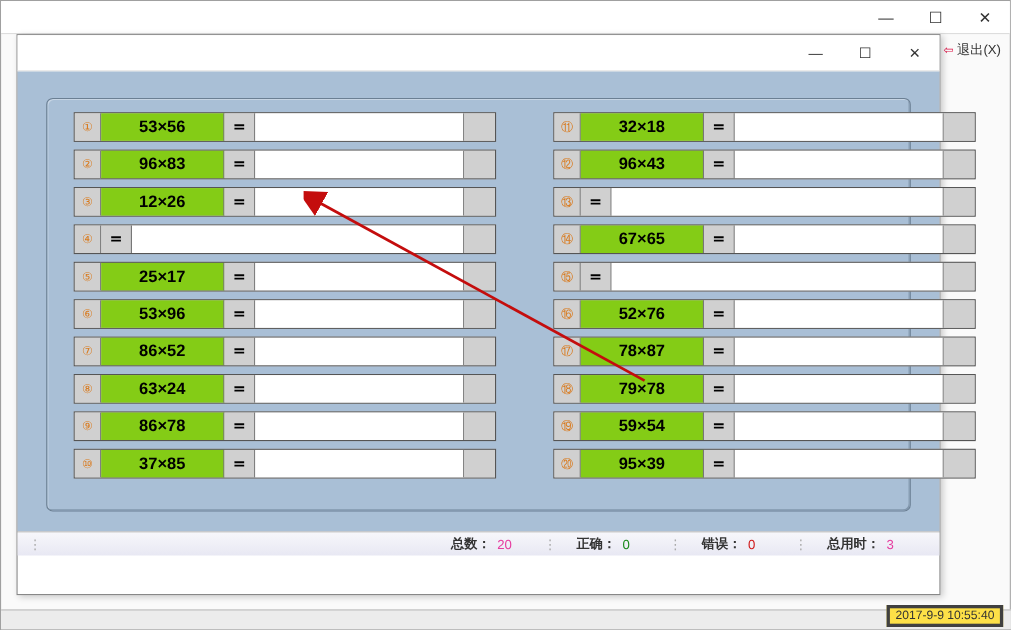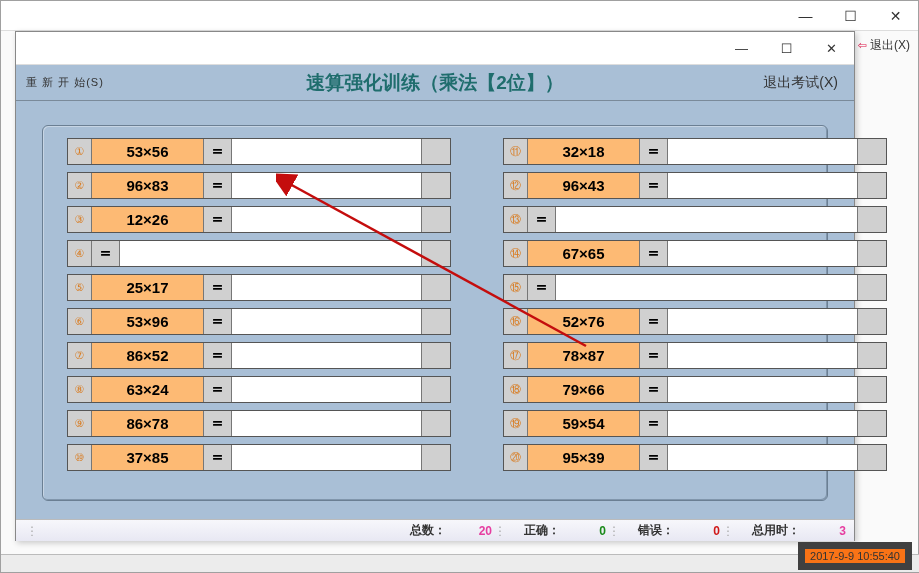--- a/index.html
+++ b/index.html
@@ -127,21 +127,21 @@
   width: 24px;
   display: flex;
   align-items: center;
   justify-content: center;
   font-size: 11px;
   border-right: 1px solid #777;
   background: #d0d0d0;
 }
 .p-expr {
   width: 112px;
-  background: #fdba74;
+  background: #84cc16;
   display: flex;
   align-items: center;
   justify-content: center;
   font-size: 15px;
   font-weight: bold;
   border-right: 1px solid #777;
   font-family: "Arial", sans-serif;
 }
 .p-eq {
   width: 28px;
@@ -171,33 +171,33 @@
   height: 22px;
   background: linear-gradient(#f7f7fb, #e8e8f3);
   border-top: 1px solid #bbb;
   display: flex;
   align-items: center;
   font-size: 12px;
   padding: 0 8px;
 }
 .sb-spacer { flex: 1; }
 .sb-label { color: #333; margin: 0 6px 0 16px; font-weight: bold; }
-.sb-val { width: 40px; text-align: right; font-weight: bold; }
+.sb-val { width: 40px; text-align: left; font-weight: normal; }
 .sb-divider { color: #aaa; margin: 0 2px; }
 .pink { color: #e63da0; }
 .green { color: #1a8a1a; }
 .red { color: #d01818; }
 .taskbar-time {
   position: absolute;
   bottom: 2px;
   right: 6px;
   font-size: 11px;
   color: #333;
-  background: #f97316;
-  border: 7px solid #404040;
+  background: #fde047;
+  border: 3px solid #404040;
   padding: 1px 5px;
 }
 .taskbar-strip {
   position: absolute;
   bottom: 0;
   left: 0;
   width: 919px;
   height: 18px;
   background: #ececec;
   border-top: 1px solid #bbb;
@@ -224,25 +224,20 @@
     <span>退出(X)</span>
   </div>
 
   <div class="inner-window">
     <div class="inner-titlebar">
       <div class="win-btn">—</div>
       <div class="win-btn">☐</div>
       <div class="win-btn close">✕</div>
     </div>
 
-    <div class="header-bar">
-      <span class="header-left">重 新 开 始(S)</span>
-      <span class="header-title">速算强化训练（乘法【2位】）</span>
-      <span class="header-right">退出考试(X)</span>
-    </div>
 
     <div class="content-area">
       <div class="problems-panel">
         <div class="col" id="col-left">
             <div class="problem-row">
               <div class="p-num orange">①</div>
               <div class="p-expr">53×56</div>
               <div class="p-eq">＝</div>
               <input class="p-input" type="text" style="">
               <div class="p-btn"></div>
@@ -353,21 +348,21 @@
             </div>
             <div class="problem-row">
               <div class="p-num orange">⑰</div>
               <div class="p-expr">78×87</div>
               <div class="p-eq">＝</div>
               <input class="p-input" type="text" style="">
               <div class="p-btn"></div>
             </div>
             <div class="problem-row">
               <div class="p-num orange">⑱</div>
-              <div class="p-expr">79×66</div>
+              <div class="p-expr">79×78</div>
               <div class="p-eq">＝</div>
               <input class="p-input" type="text" style="">
               <div class="p-btn"></div>
             </div>
             <div class="problem-row">
               <div class="p-num orange">⑲</div>
               <div class="p-expr">59×54</div>
               <div class="p-eq">＝</div>
               <input class="p-input" type="text" style="">
               <div class="p-btn"></div>

